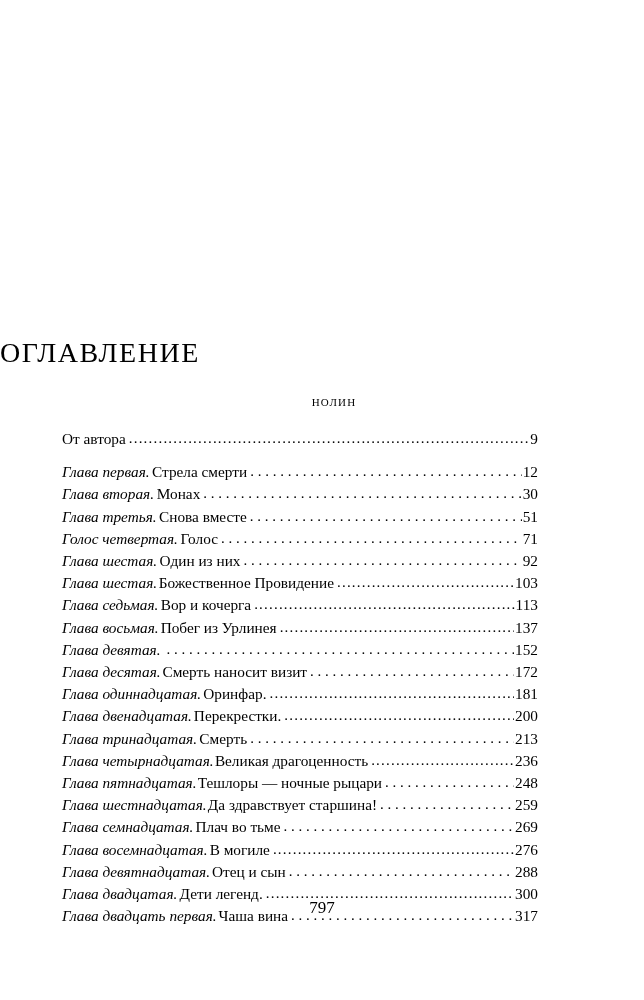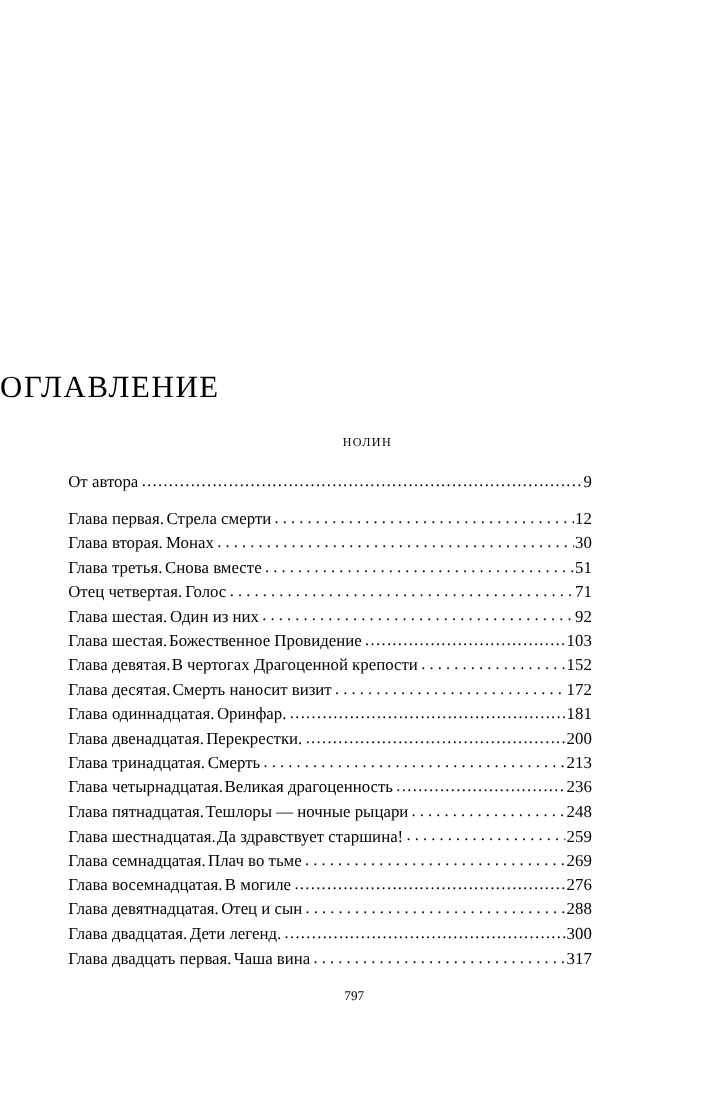--- a/index.html
+++ b/index.html
@@ -47,20 +47,21 @@
     width: 476px;
   }
   .entry {
     display: flex;
     align-items: baseline;
     font-size: 15.3px;
     line-height: 21.2px;
     white-space: nowrap;
   }
   .entry .chap {
+    font-style: italic;
   }
   .entry .chap-sep {
     display: inline-block;
     width: 6px;
   }
   .entry .name {
     font-style: normal;
   }
   .entry .leader {
     flex: 1 1 auto;
@@ -86,21 +87,21 @@
   .entry.tight .leader::after {
     content: "...........................................................................................................................................";
     letter-spacing: 1.2px;
   }
   .folio {
     position: absolute;
     top: 898px;
     left: 0;
     width: 644px;
     text-align: center;
-    font-size: 12px;
+    font-size: 17px;
   }
 </style>
 </head>
 <body>
 
 <div class="page">
 
   <h1 class="title">ОГЛАВЛЕНИЕ</h1>
 
   <div class="part-title">НОЛИН</div>
@@ -129,44 +130,57 @@
           <span class="page-num">30</span>
         </div>
         <div class="entry">
           <span class="chap">Глава третья.</span>
           <span class="chap-sep"></span>
           <span class="name">Снова вместе</span>
           <span class="leader"></span>
           <span class="page-num">51</span>
         </div>
         <div class="entry">
-          <span class="chap">Отец четвертая.</span>
+          <span class="chap">Голос четвертая.</span>
           <span class="chap-sep"></span>
           <span class="name">Голос</span>
           <span class="leader"></span>
           <span class="page-num">71</span>
         </div>
         <div class="entry">
           <span class="chap">Глава шестая.</span>
           <span class="chap-sep"></span>
           <span class="name">Один из них</span>
           <span class="leader"></span>
           <span class="page-num">92</span>
         </div>
         <div class="entry tight">
           <span class="chap">Глава шестая.</span>
           <span class="chap-sep"></span>
           <span class="name">Божественное Провидение</span>
           <span class="leader"></span>
           <span class="page-num">103</span>
         </div>
+        <div class="entry tight">
+          <span class="chap">Глава седьмая.</span>
+          <span class="chap-sep"></span>
+          <span class="name">Вор и кочерга</span>
+          <span class="leader"></span>
+          <span class="page-num">113</span>
+        </div>
+        <div class="entry tight">
+          <span class="chap">Глава восьмая.</span>
+          <span class="chap-sep"></span>
+          <span class="name">Побег из Урлинея</span>
+          <span class="leader"></span>
+          <span class="page-num">137</span>
+        </div>
         <div class="entry">
           <span class="chap">Глава девятая.</span>
           <span class="chap-sep"></span>
-          <span class="name">В чертогах Драгоценной крепости</span>
           <span class="leader"></span>
           <span class="page-num">152</span>
         </div>
         <div class="entry">
           <span class="chap">Глава десятая.</span>
           <span class="chap-sep"></span>
           <span class="name">Смерть наносит визит</span>
           <span class="leader"></span>
           <span class="page-num">172</span>
         </div>

